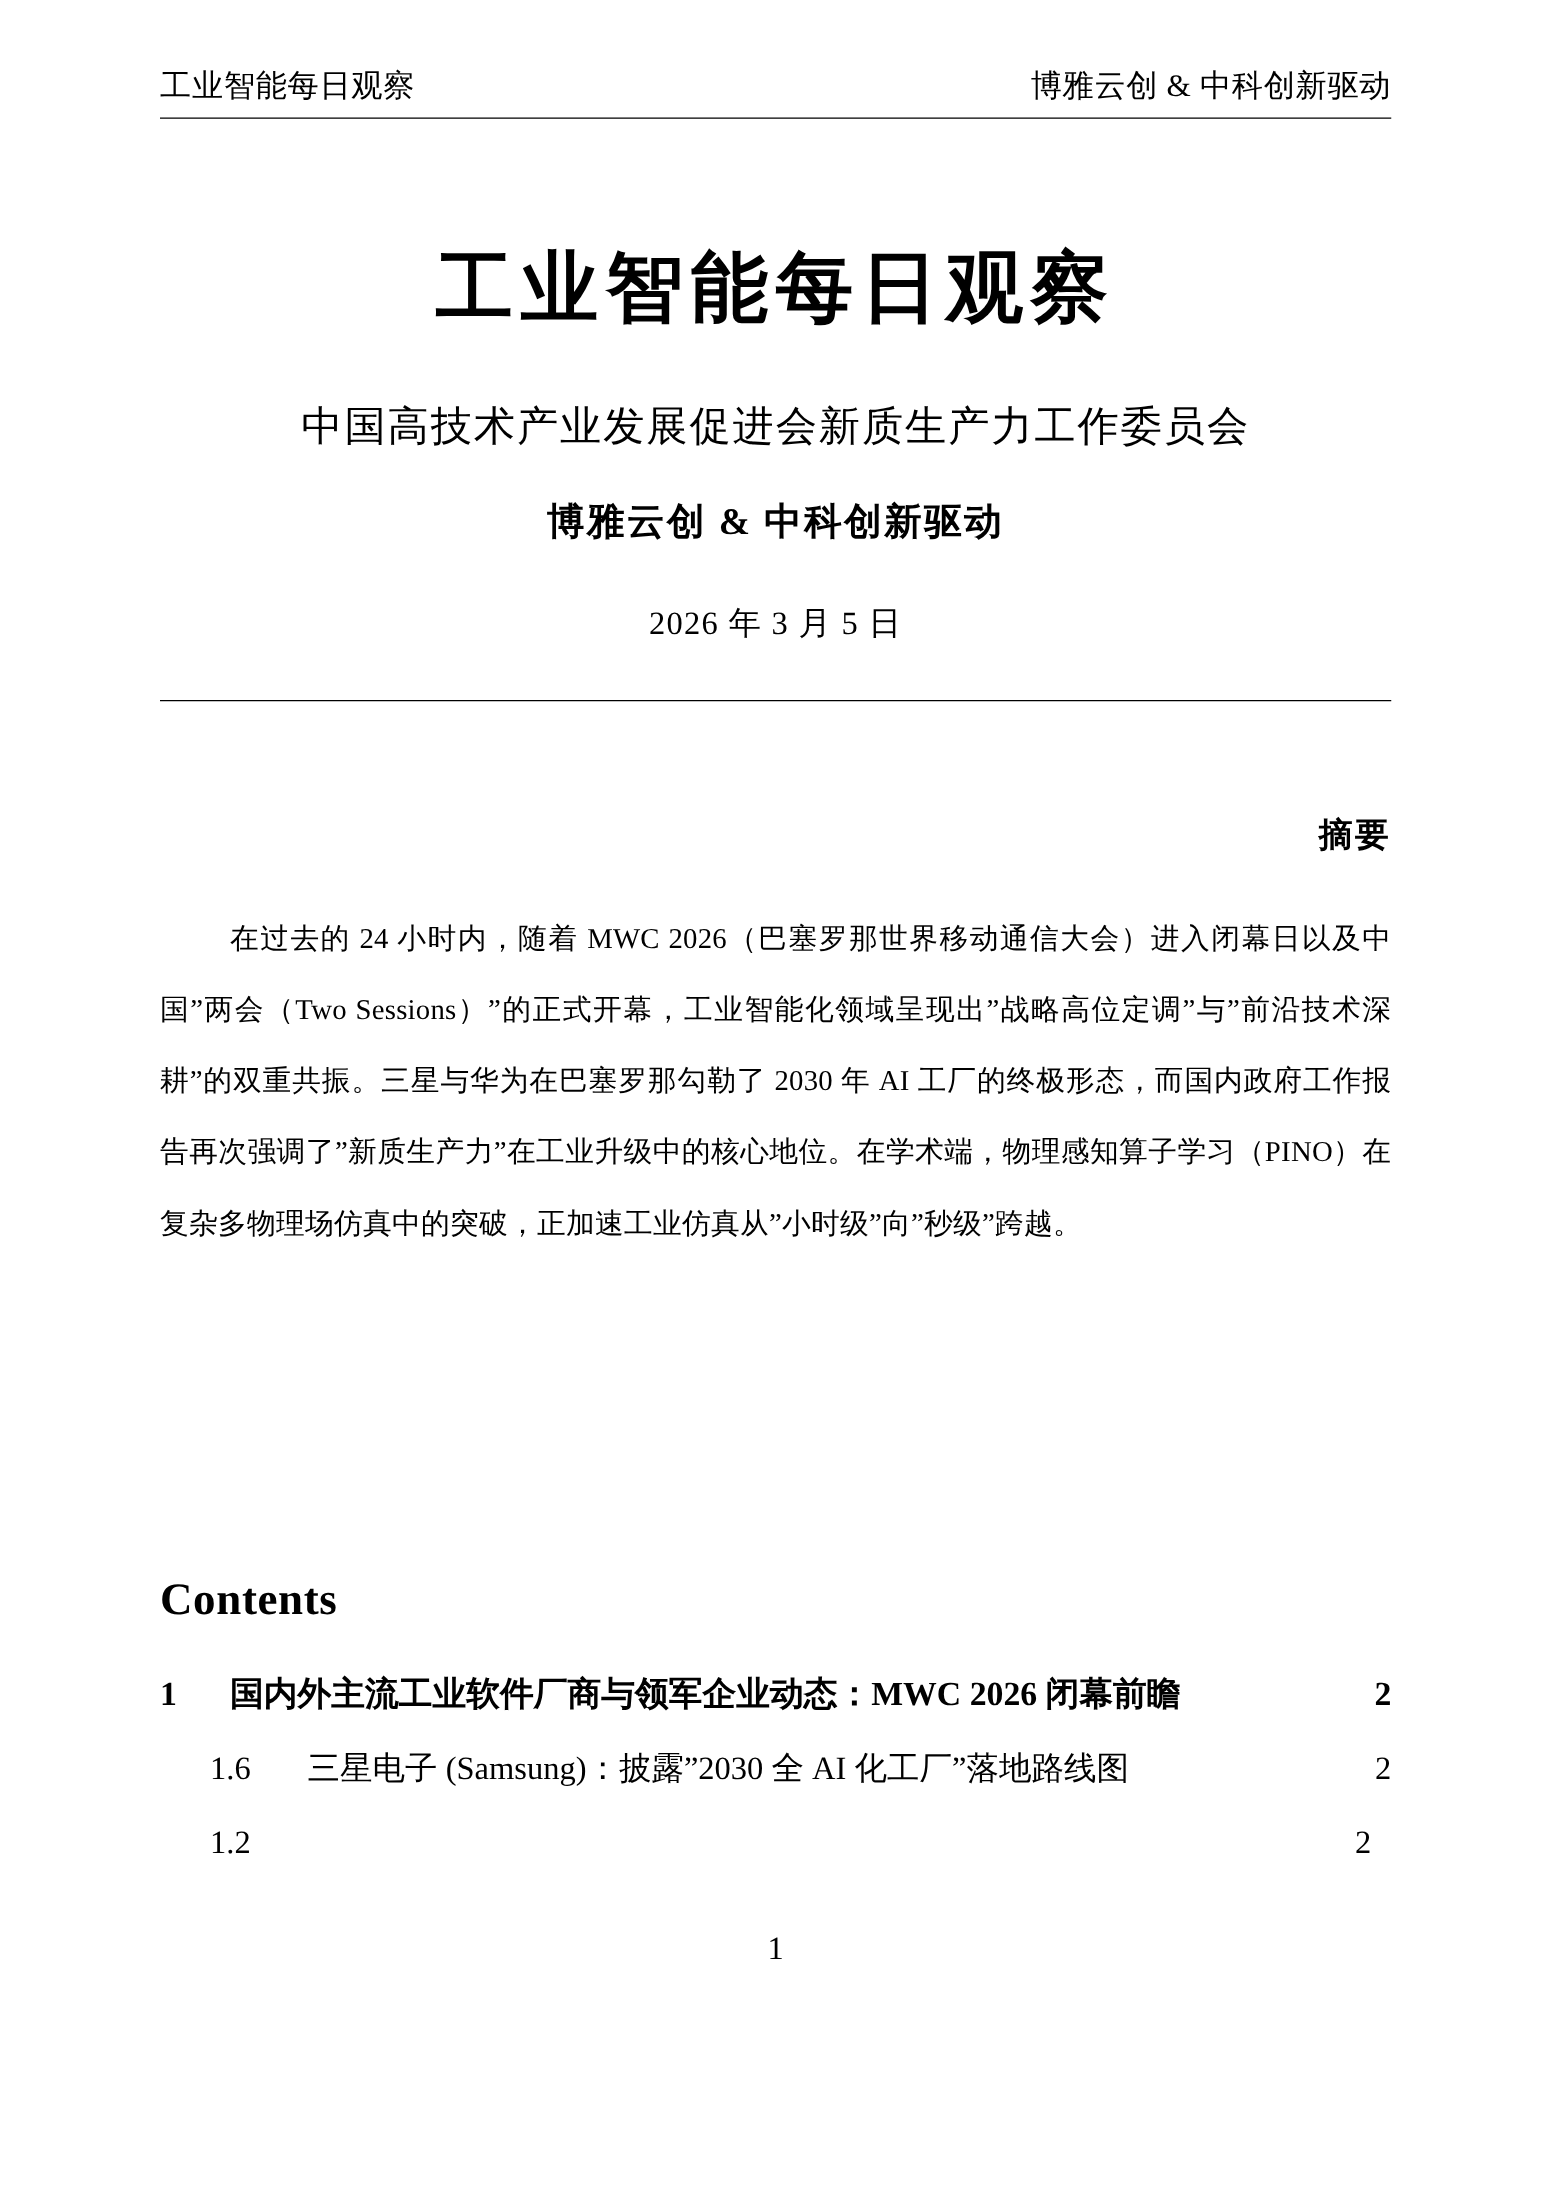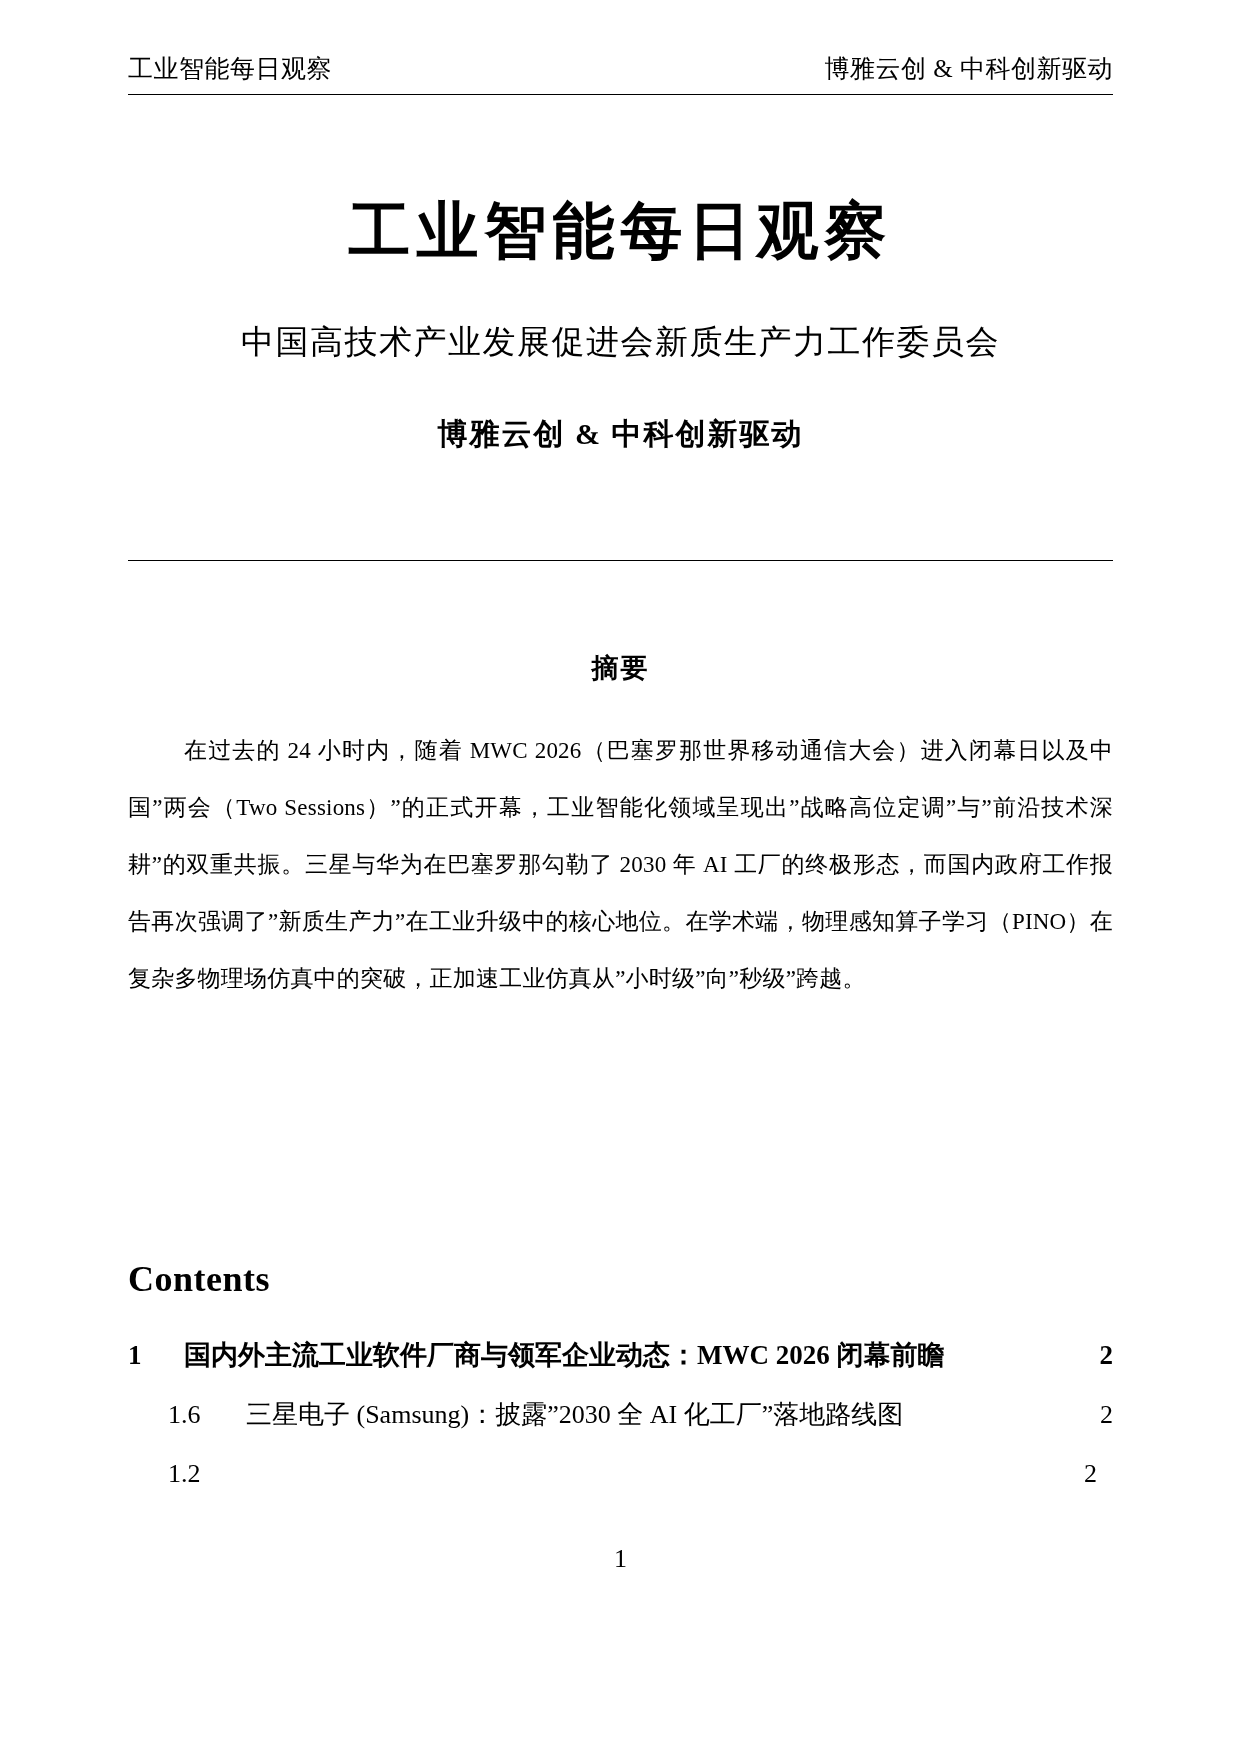--- a/index.html
+++ b/index.html
@@ -58,21 +58,21 @@
     font-weight: bold;
     letter-spacing: 6px;
     line-height: 1.15;
     margin: 0 0 54px 0;
   }
   .doc-subtitle {
     font-size: 33px;
     font-weight: normal;
     letter-spacing: 1.5px;
     line-height: 1.3;
-    margin: 0 0 50px 0;
+    margin: 0 0 34px 0;
   }
   .doc-org {
     font-size: 30px;
     font-weight: bold;
     letter-spacing: 2px;
     line-height: 1.3;
     margin: 0 0 44px 0;
   }
   .doc-date {
     font-size: 26px;
@@ -90,21 +90,21 @@
   }
 
   
   .abstract {
     position: absolute;
     left: 128px;
     right: 128px;
     top: 650px;
   }
   .abstract-title {
-    text-align: center;
+    text-align: right;
     font-size: 27px;
     font-weight: bold;
     letter-spacing: 2px;
     margin: 0 0 36px 0;
   }
   .abstract-body {
     font-size: 23px;
     line-height: 57px;
     text-align: justify;
     text-justify: inter-character;
@@ -186,20 +186,21 @@
   <div class="running-head">
     <span class="rh-left">工业智能每日观察</span>
     <span class="rh-right">博雅云创 &amp; 中科创新驱动</span>
   </div>
   <div class="header-rule"></div>
 
   <div class="title-block">
     <h1 class="doc-title">工业智能每日观察</h1>
     <div class="doc-subtitle">中国高技术产业发展促进会新质生产力工作委员会</div>
     <div class="doc-org">博雅云创 &amp; 中科创新驱动</div>
+    <div class="doc-date">2026 年 3 月 5 日</div>
   </div>
 
   <div class="title-rule"></div>
 
   <div class="abstract">
     <div class="abstract-title">摘要</div>
     <p class="abstract-body">在过去的 24 小时内，随着 MWC 2026（巴塞罗那世界移动通信大会）进入闭幕日以及中国”两会（Two Sessions）”的正式开幕，工业智能化领域呈现出”战略高位定调”与”前沿技术深耕”的双重共振。三星与华为在巴塞罗那勾勒了 2030 年 AI 工厂的终极形态，而国内政府工作报告再次强调了”新质生产力”在工业升级中的核心地位。在学术端，物理感知算子学习（PINO）在复杂多物理场仿真中的突破，正加速工业仿真从”小时级”向”秒级”跨越。</p>
   </div>
 
   <div class="contents">

